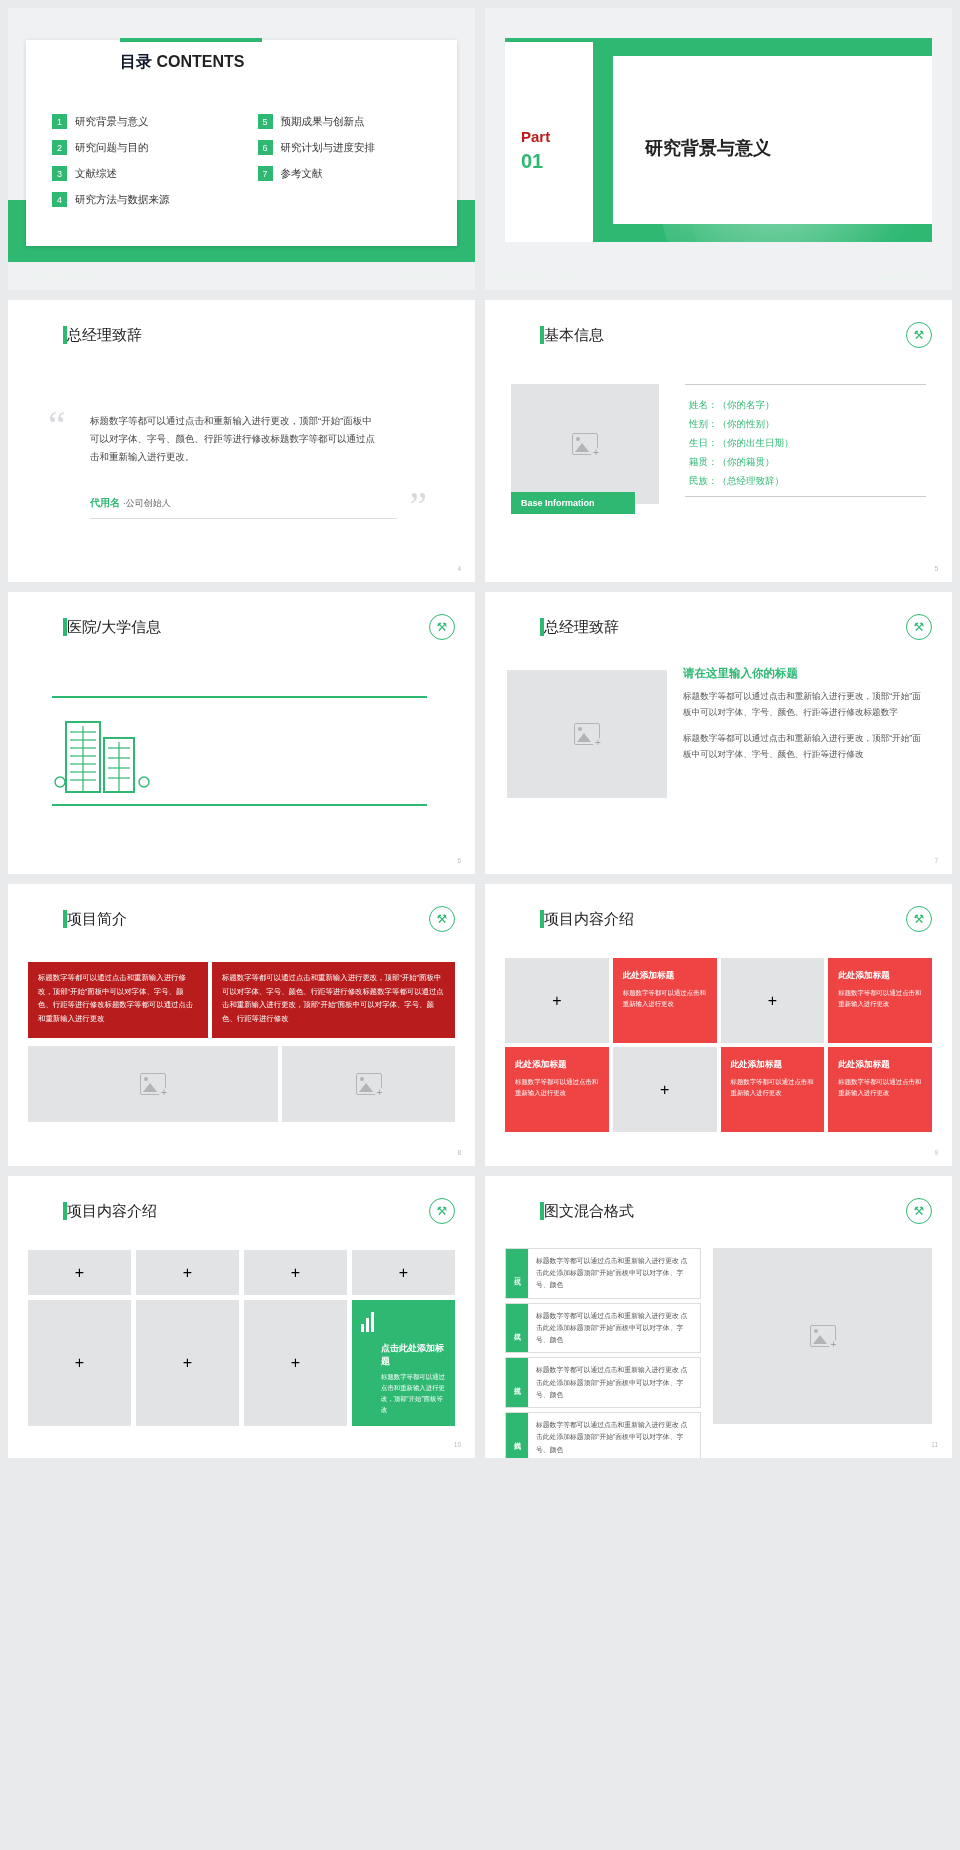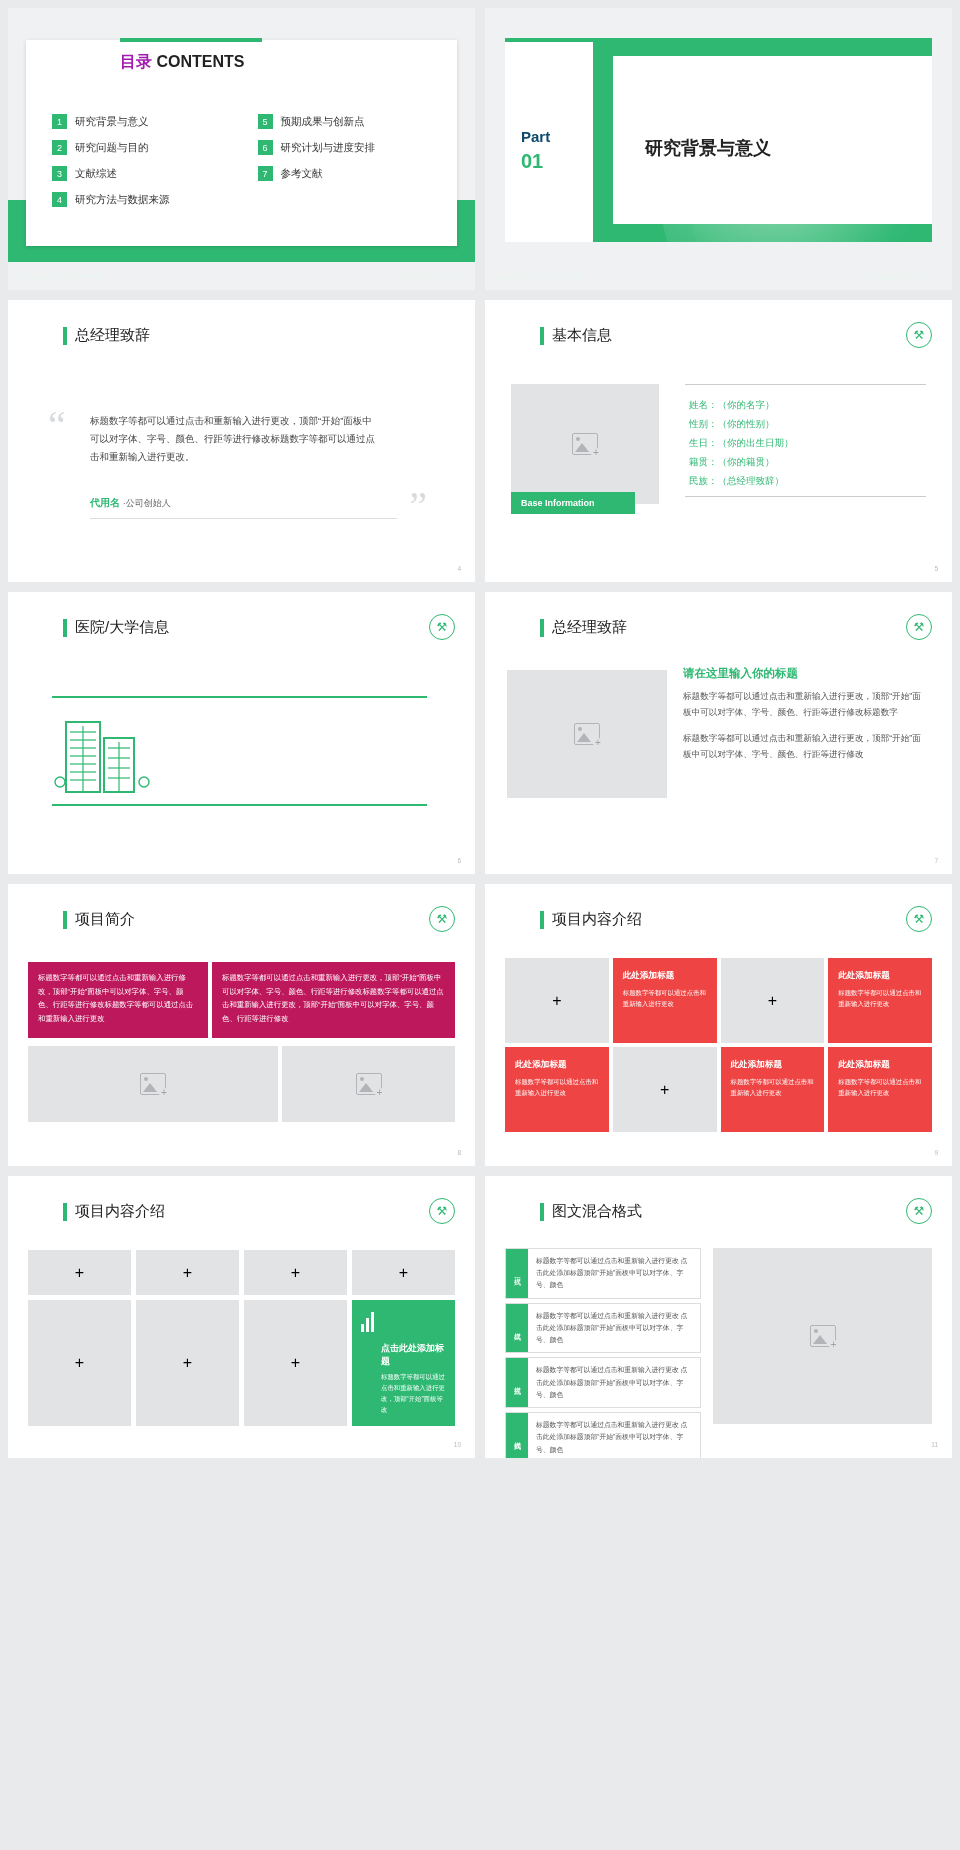--- a/index.html
+++ b/index.html
@@ -32,21 +32,21 @@
     background: #ffffff; box-shadow: 0 1px 4px rgba(0,0,0,.14);
   }
   .s2 .tick {
     position: absolute; left: 112px; top: 30px; width: 142px; height: 4px;
     background: #2eb872;
   }
   .s2 .ttl {
     position: absolute; left: 112px; top: 44px;
     font-size: 16px; font-weight: bold; color: #222;
   }
-  .s2 .ttl .cn { color: #a21caf; text-align: right; }
+  .s2 .ttl .cn { color: #0f172a; text-align: right; }
   .s2 .list {
     position: absolute; left: 44px; top: 106px; right: 30px;
     display: grid; grid-template-columns: 1fr 1fr; column-gap: 18px; row-gap: 11px;
   }
   .s2 .li { display: flex; align-items: center; gap: 8px; }
   .s2 .num {
     width: 15px; height: 15px; background: #2eb872; color: #fff;
     font-size: 9px; display: flex; align-items: center; justify-content: center;
     flex: 0 0 auto;
   }
@@ -73,21 +73,21 @@
     position: absolute; right: 10px; bottom: -60px; width: 230px; height: 170px;
     border-radius: 50%;
     background: radial-gradient(ellipse at 40% 40%, rgba(255,255,255,.22), rgba(255,255,255,0) 60%);
   }
   .s3 .whitebox2 {
     position: absolute; left: 128px; top: 48px; right: 20px; bottom: 66px;
     background: #ffffff;
   }
   .s3 .partword {
     position: absolute; left: 36px; top: 120px;
-    font-size: 15px; font-weight: bold; color: #0c4a6e;
+    font-size: 15px; font-weight: bold; color: #b91c1c;
   }
   .s3 .partnum {
     position: absolute; left: 36px; top: 142px;
     font-size: 20px; font-weight: bold; color: #2eb872;
   }
   .s3 .partttl {
     position: absolute; left: 160px; top: 128px;
     font-size: 18px; font-weight: bold; color: #222;
   }
   
@@ -95,21 +95,21 @@
     position: absolute; left: 0; right: 0; bottom: 0; height: 26px;
     display: flex; align-items: center; justify-content: space-between;
     padding: 0 14px;
     font-size: 6.5px; color: #bdbdbd;
   }
   .foot.ongreen { color: #e8f6ee; }
   .pagenum {
     position: absolute; right: 14px; bottom: 10px; font-size: 6.5px; color: #bbb;
   }
   
-  .hd { position: absolute; left: 18px; top: 26px; display: flex; align-items: center; gap: 8px; padding-left: 37px; }
+  .hd { position: absolute; left: 18px; top: 26px; display: flex; align-items: flex-start; gap: 0; padding-left: 37px; }
   .hd .bar { width: 4px; height: 18px; background: #2eb872; }
   .hd .t { font-size: 15px; color: #222; }
   .seal {
     position: absolute; right: 20px; top: 22px; width: 26px; height: 26px;
     border: 1.4px solid #2eb872; border-radius: 50%;
     display: flex; align-items: center; justify-content: center;
     color: #2eb872; font-size: 12px;
   }
   
   .s4 .quoteL, .s4 .quoteR {
@@ -169,21 +169,21 @@
   .s6 .rows { position: absolute; left: 172px; top: 112px; right: 50px; }
   .s6 .row { font-size: 10px; color: #333; line-height: 2.1; }
   .s6 .row b { color: #2eb872; font-weight: bold; }
   
   .s7 .imgbox { position: absolute; left: 22px; top: 78px; width: 160px; height: 128px; }
   .s7 .right { position: absolute; left: 198px; top: 74px; right: 24px; }
   .s7 h4 { font-size: 11.5px; color: #2eb872; margin-bottom: 8px; }
   .s7 p { font-size: 8.6px; line-height: 1.85; color: #555; margin-bottom: 10px; }
   
   .s8 .tbox {
-    position: absolute; top: 78px; height: 76px; background: #be185d; color: #fff;
+    position: absolute; top: 78px; height: 76px; background: #b91c1c; color: #fff;
     font-size: 7.4px; line-height: 1.85; padding: 9px 10px;
   }
   .s8 .tbox.a { left: 20px; width: 180px; }
   .s8 .tbox.b { left: 204px; right: 20px; }
   .s8 .ibox { position: absolute; top: 162px; height: 76px; }
   .s8 .ibox.a { left: 20px; width: 250px; }
   .s8 .ibox.b { left: 274px; right: 20px; }
   
   .s9 .g {
     position: absolute; left: 20px; top: 74px; right: 20px; bottom: 34px;

